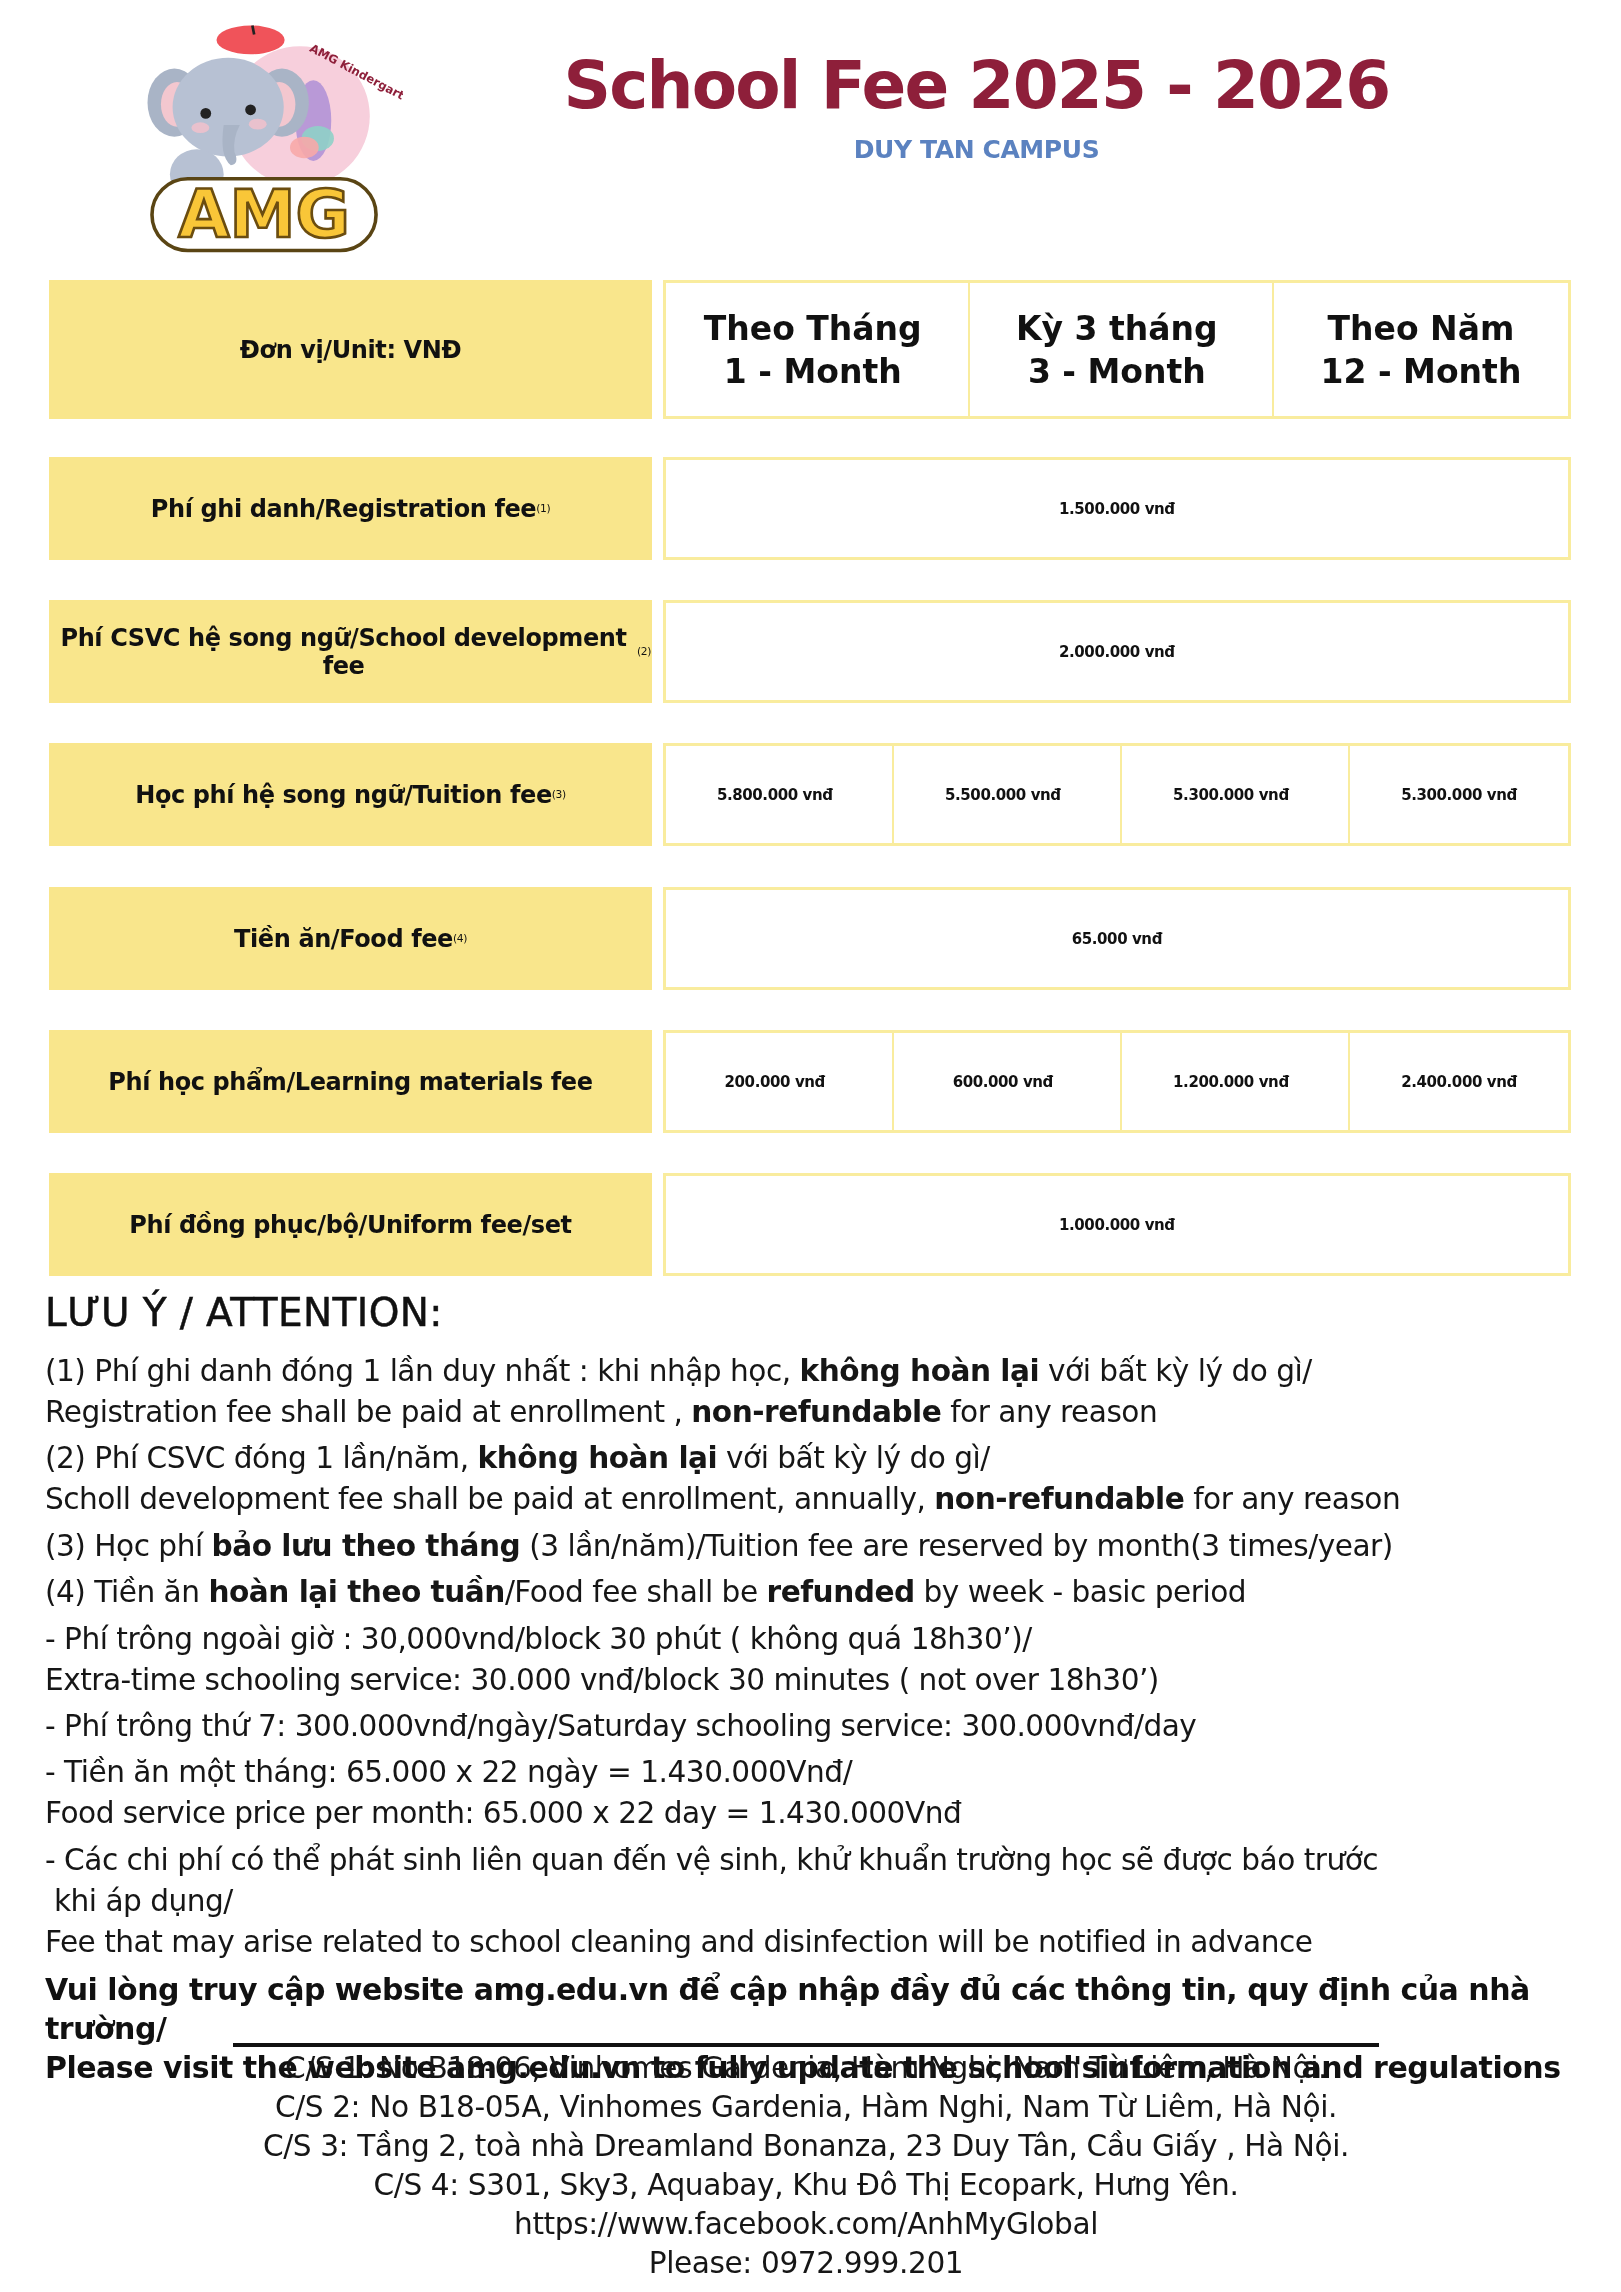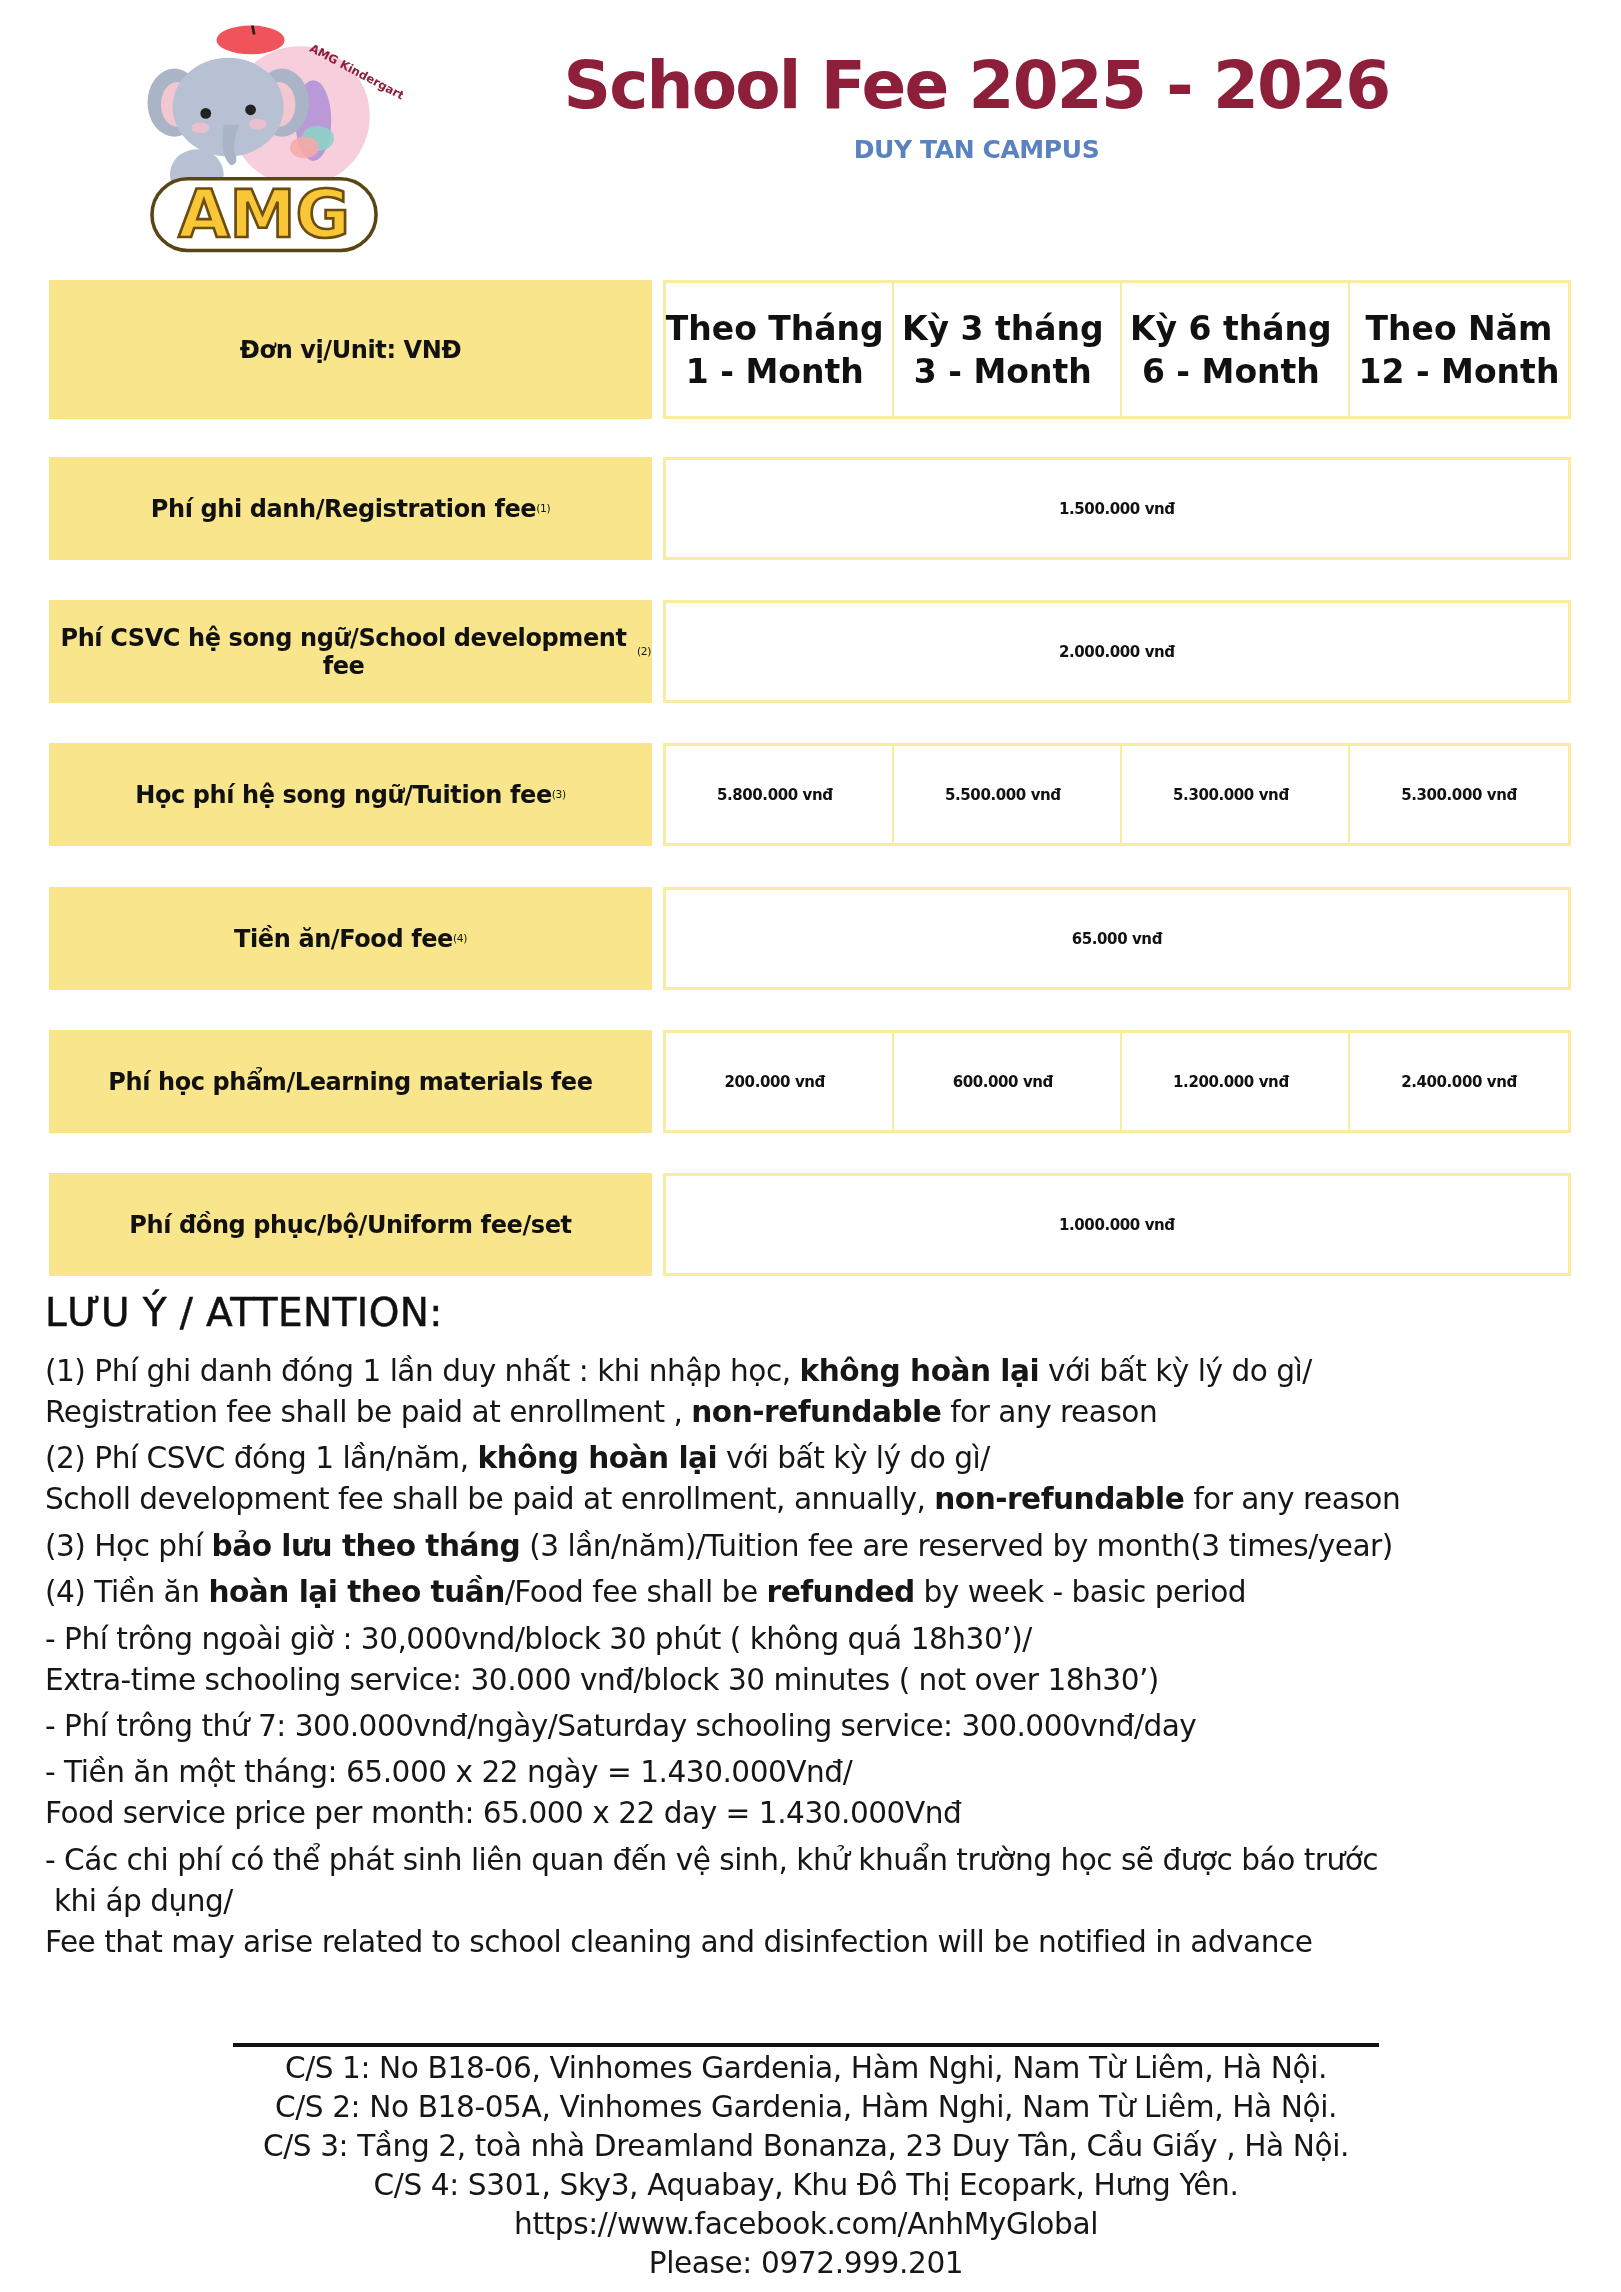--- a/index.html
+++ b/index.html
@@ -70,23 +70,20 @@
 </div>
 
 <div class="row" style="top:280px;height:139px;">
   <div class="label-cell">Đơn vị/Unit: VNĐ</div>
   <div class="value-area">
     <div class="value-cell header-cell">
       <span><span>Theo Tháng</span><br><span>1 - Month</span></span>
     </div>
     <div class="value-cell header-cell">
       <span><span>Kỳ 3 tháng</span><br><span>3 - Month</span></span>
-    </div>
-    <div class="value-cell header-cell">
-      <span><span>Kỳ 6 tháng</span><br><span>6 - Month</span></span>
     </div>
     <div class="value-cell header-cell">
       <span><span>Theo Năm</span><br><span>12 - Month</span></span>
     </div>
   </div>
 </div>
 
 <div class="row" style="top:457px;height:103px;">
   <div class="label-cell">
       <span>Phí ghi danh/Registration fee</span>
@@ -166,20 +163,24 @@
 
   <p class="note gap">- Phí trông ngoài giờ : 30,000vnd/block 30 phút ( không quá 18h30’)/</p>
   <p class="note">Extra-time schooling service: 30.000 vnđ/block 30 minutes ( not over 18h30’)</p>
   <p class="note gap">- Phí trông thứ 7: 300.000vnđ/ngày/Saturday schooling service: 300.000vnđ/day</p>
   <p class="note gap">- Tiền ăn một tháng: 65.000 x 22 ngày = 1.430.000Vnđ/</p>
   <p class="note">Food service price per month: 65.000 x 22 day = 1.430.000Vnđ</p>
   <p class="note gap">- Các chi phí có thể phát sinh liên quan đến vệ sinh, khử khuẩn trường học sẽ được báo trước</p>
   <p class="note" style="white-space:pre;"> khi áp dụng/</p>
   <p class="note">Fee that may arise related to school cleaning and disinfection will be notified in advance</p>
 
+  <div class="visit">
+    <div>Vui lòng truy cập website amg.edu.vn để cập nhập đầy đủ các thông tin, quy định của nhà trường/</div>
+    <div>Please visit the website amg.edu.vn to fully update the school'sinformation and regulations</div>
+  </div>
 </div>
 
 <div class="divider"></div>
 
 <div class="footer">
   <p>C/S 1: No B18-06, Vinhomes Gardenia, Hàm Nghi, Nam Từ Liêm, Hà Nội.</p>
   <p>C/S 2: No B18-05A, Vinhomes Gardenia, Hàm Nghi, Nam Từ Liêm, Hà Nội.</p>
   <p>C/S 3: Tầng 2, toà nhà Dreamland Bonanza, 23 Duy Tân, Cầu Giấy , Hà Nội.</p>
   <p>C/S 4: S301, Sky3, Aquabay, Khu Đô Thị Ecopark, Hưng Yên.</p>
   <p>https://www.facebook.com/AnhMyGlobal</p>

